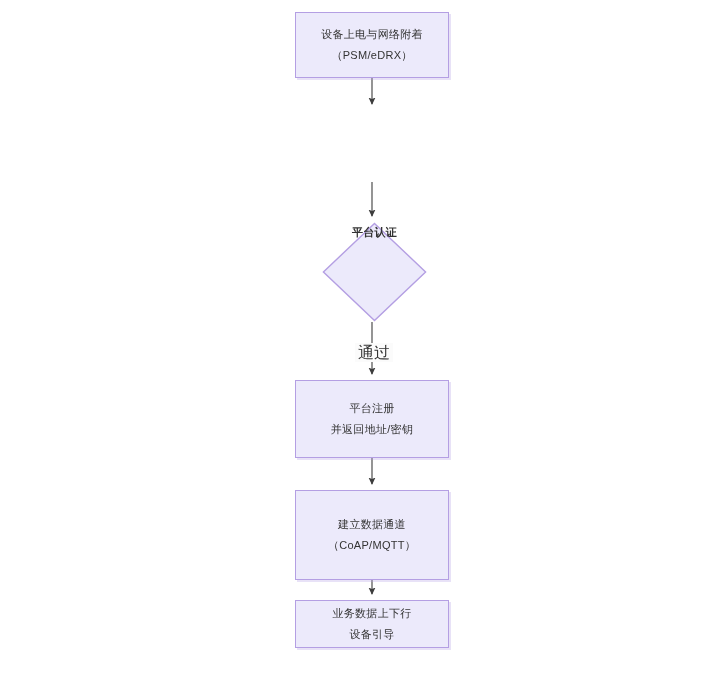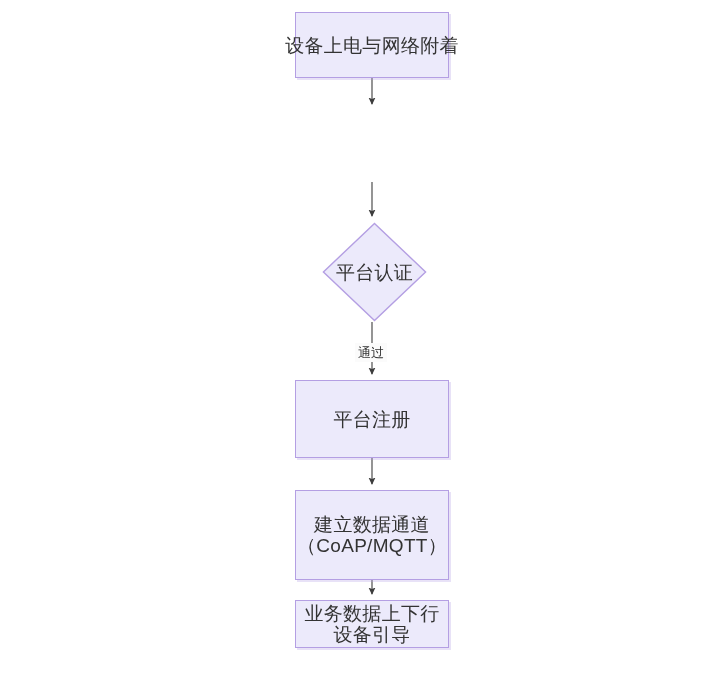--- a/index.html
+++ b/index.html
@@ -34,21 +34,21 @@
   }
 
   .rect-node {
     background: #eceafb;
     border: 1.4px solid #b49fe3;
     box-shadow: 2px 2px 0 0 rgba(180,159,227,0.30);
   }
 
   .node-text {
     color: #333333;
-    font-size: 19px;
+    font-size: 11px;
     line-height: 21px;
     text-align: center;
     letter-spacing: 0.3px;
     white-space: nowrap;
   }
 
   
   .diamond-node {
     position: absolute;
   }
@@ -59,30 +59,31 @@
     width: 100%;
     height: 100%;
   }
   .diamond-node .diamond-label {
     position: absolute;
     left: 0;
     top: 0;
     width: 100%;
     height: 100%;
     display: flex;
-    align-items: center;
+    align-items: flex-start;
     justify-content: center;
+    font-weight: bold;
   }
 
   
   .edge-label {
     position: absolute;
     background: #fbfbfb;
     color: #333333;
-    font-size: 13px;
+    font-size: 16px;
     line-height: 17px;
     padding: 1px 3px;
     white-space: nowrap;
   }
 
   .edges-svg {
     position: absolute;
     left: 0;
     top: 0;
     width: 726px;
@@ -118,36 +119,38 @@
       <line x1="372" y1="458" x2="372" y2="484" stroke="#4d4d4d" stroke-width="1.2" marker-end="url(#arrowhead)"></line>
     </g>
 
     <g>
       <line x1="372" y1="560" x2="372" y2="594" stroke="#4d4d4d" stroke-width="1.2" marker-end="url(#arrowhead)"></line>
     </g>
   </svg>
 
   <div class="node rect-node" style="left:295px; top:12px; width:154px; height:66px;">
     <div class="node-text">设备上电与网络附着</div>
+    <div class="node-text">（PSM/eDRX）</div>
   </div>
 
 
   <div class="diamond-node" style="left:322px; top:222px; width:105px; height:100px;">
     <svg class="diamond-shape" viewBox="0 0 105 100" xmlns="http://www.w3.org/2000/svg">
       <polygon points="52.5,1.4 103.6,50 52.5,98.6 1.4,50" fill="#eceafb" stroke="#b49fe3" stroke-width="1.4"></polygon>
     </svg>
     <div class="diamond-label">
       <div class="node-text">平台认证</div>
     </div>
   </div>
 
   <div class="edge-label" style="left:355px; top:343px;">通过</div>
 
   <div class="node rect-node" style="left:295px; top:380px; width:154px; height:78px;">
     <div class="node-text">平台注册</div>
+    <div class="node-text">并返回地址/密钥</div>
   </div>
 
   <div class="node rect-node" style="left:295px; top:490px; width:154px; height:90px;">
     <div class="node-text">建立数据通道</div>
     <div class="node-text">（CoAP/MQTT）</div>
   </div>
 
   <div class="node rect-node" style="left:295px; top:600px; width:154px; height:48px;">
     <div class="node-text">业务数据上下行</div>
     <div class="node-text">设备引导</div>

